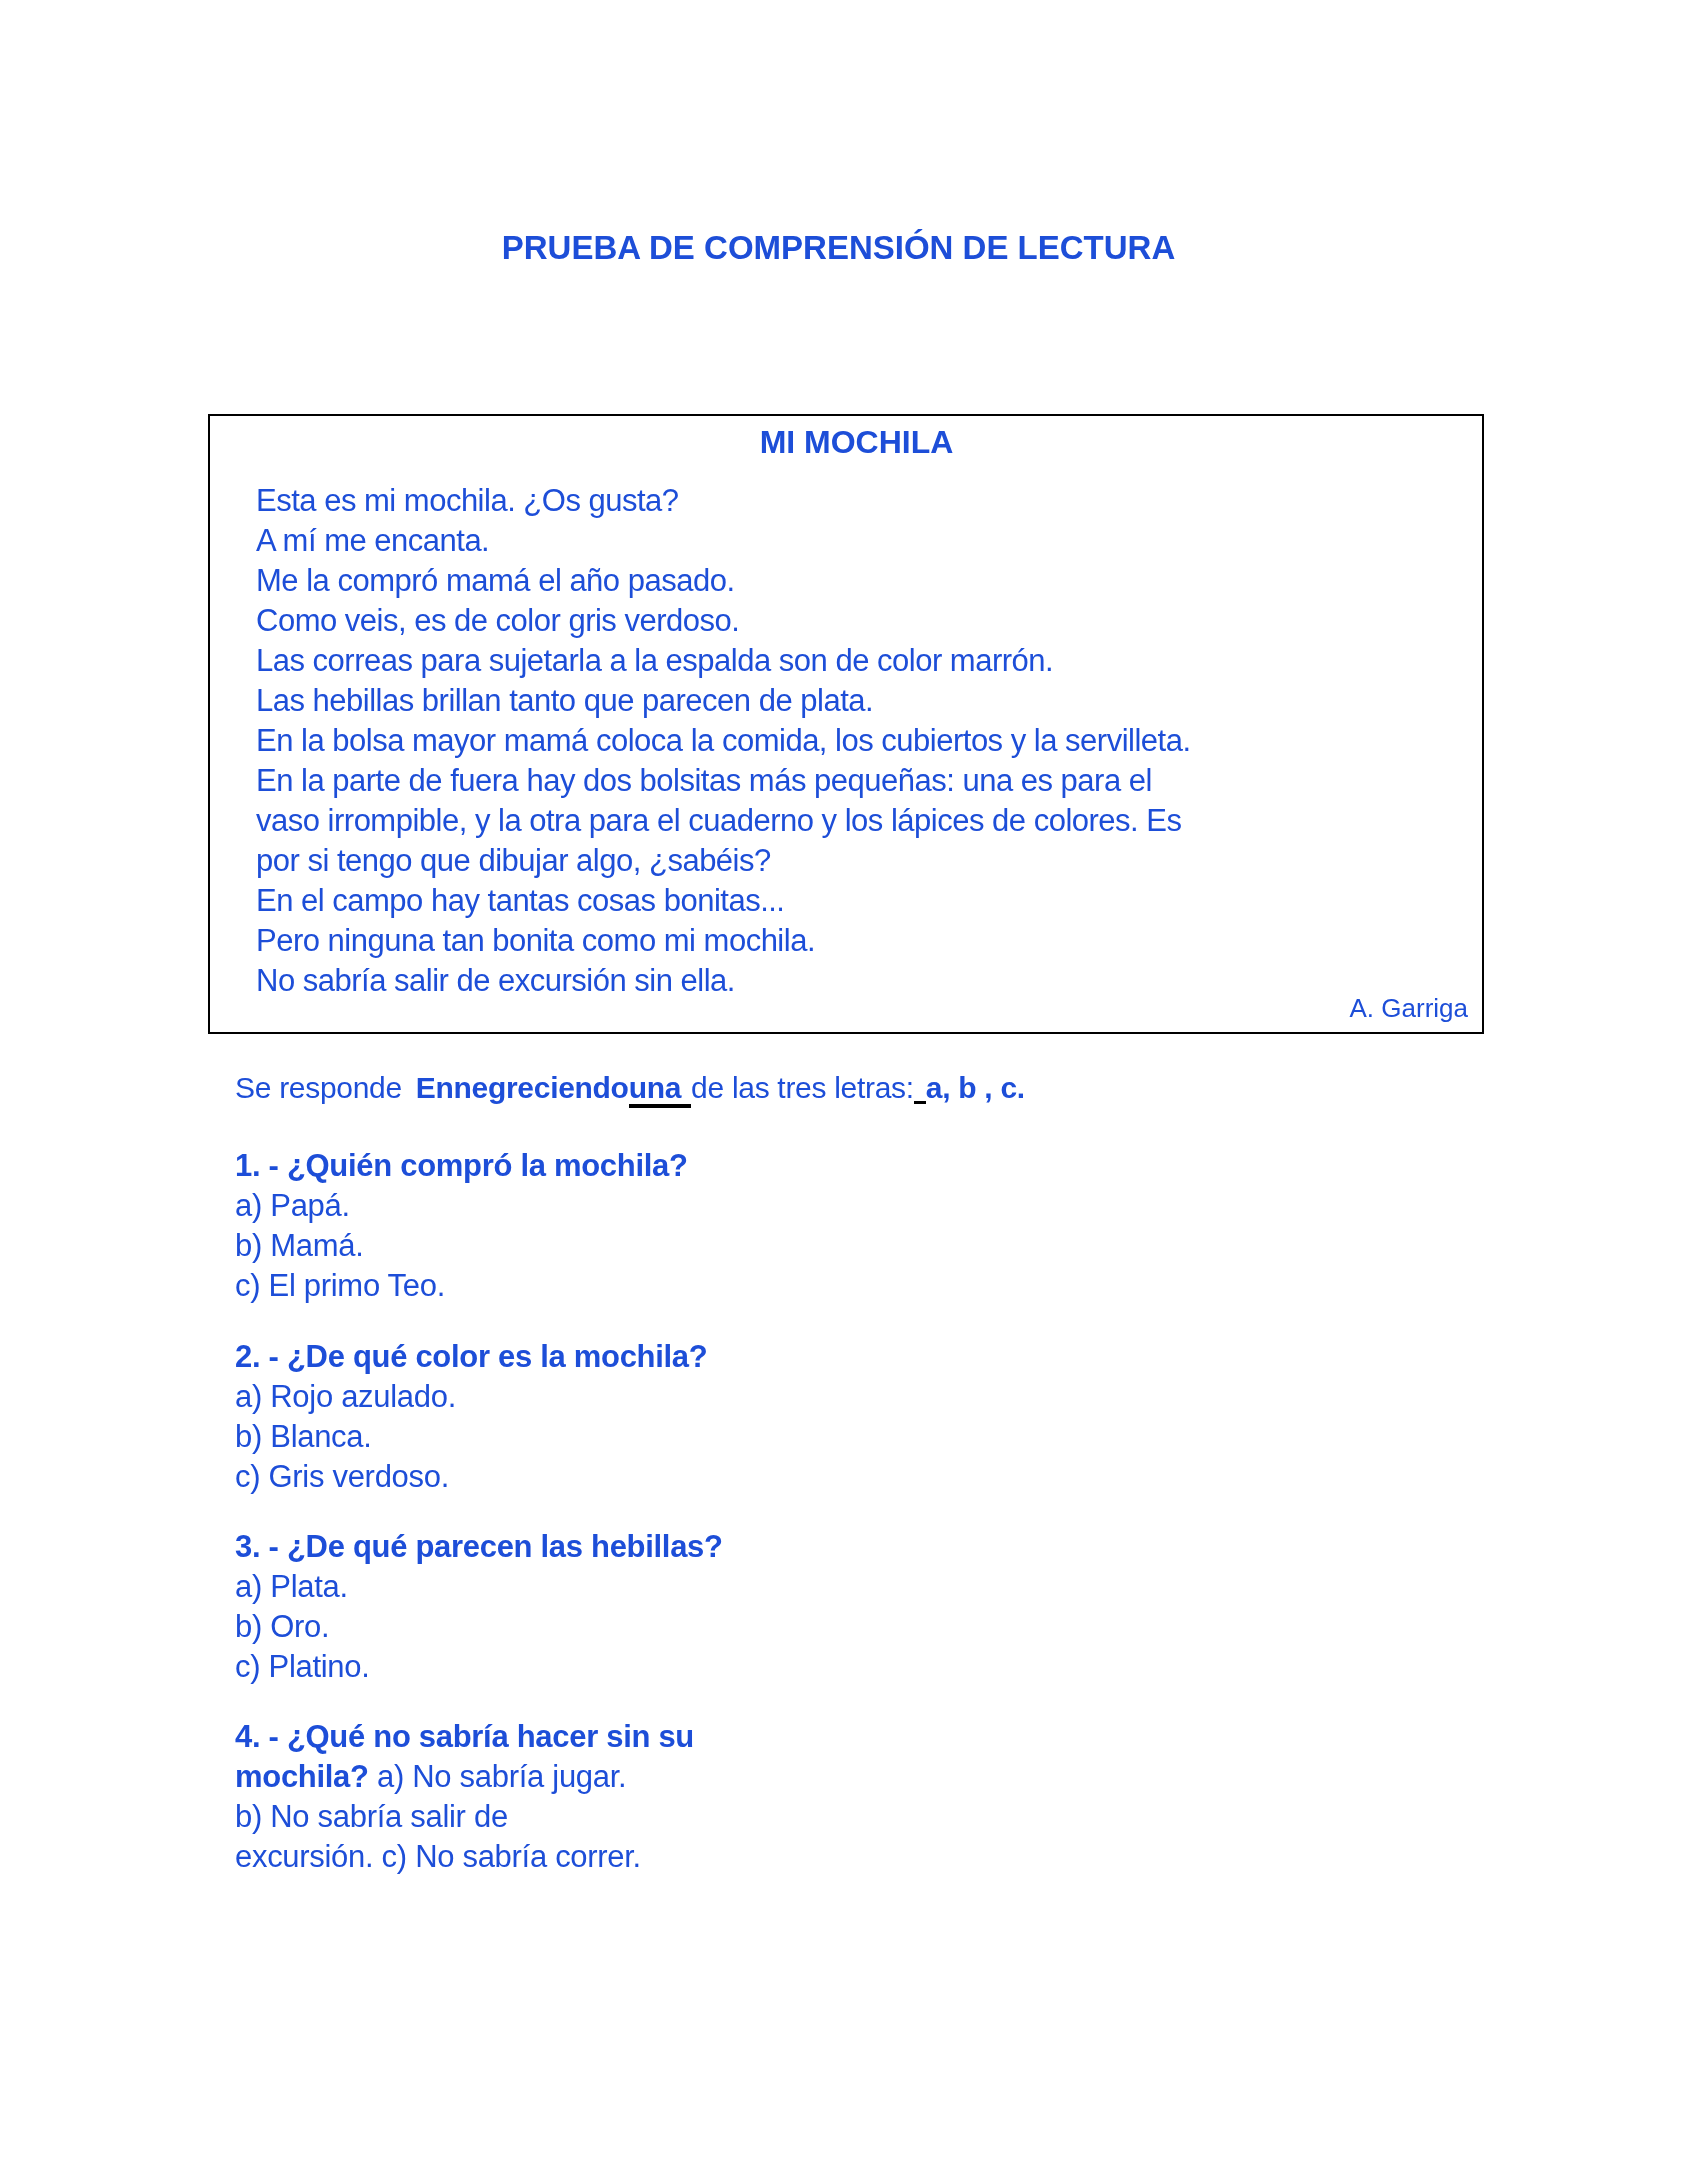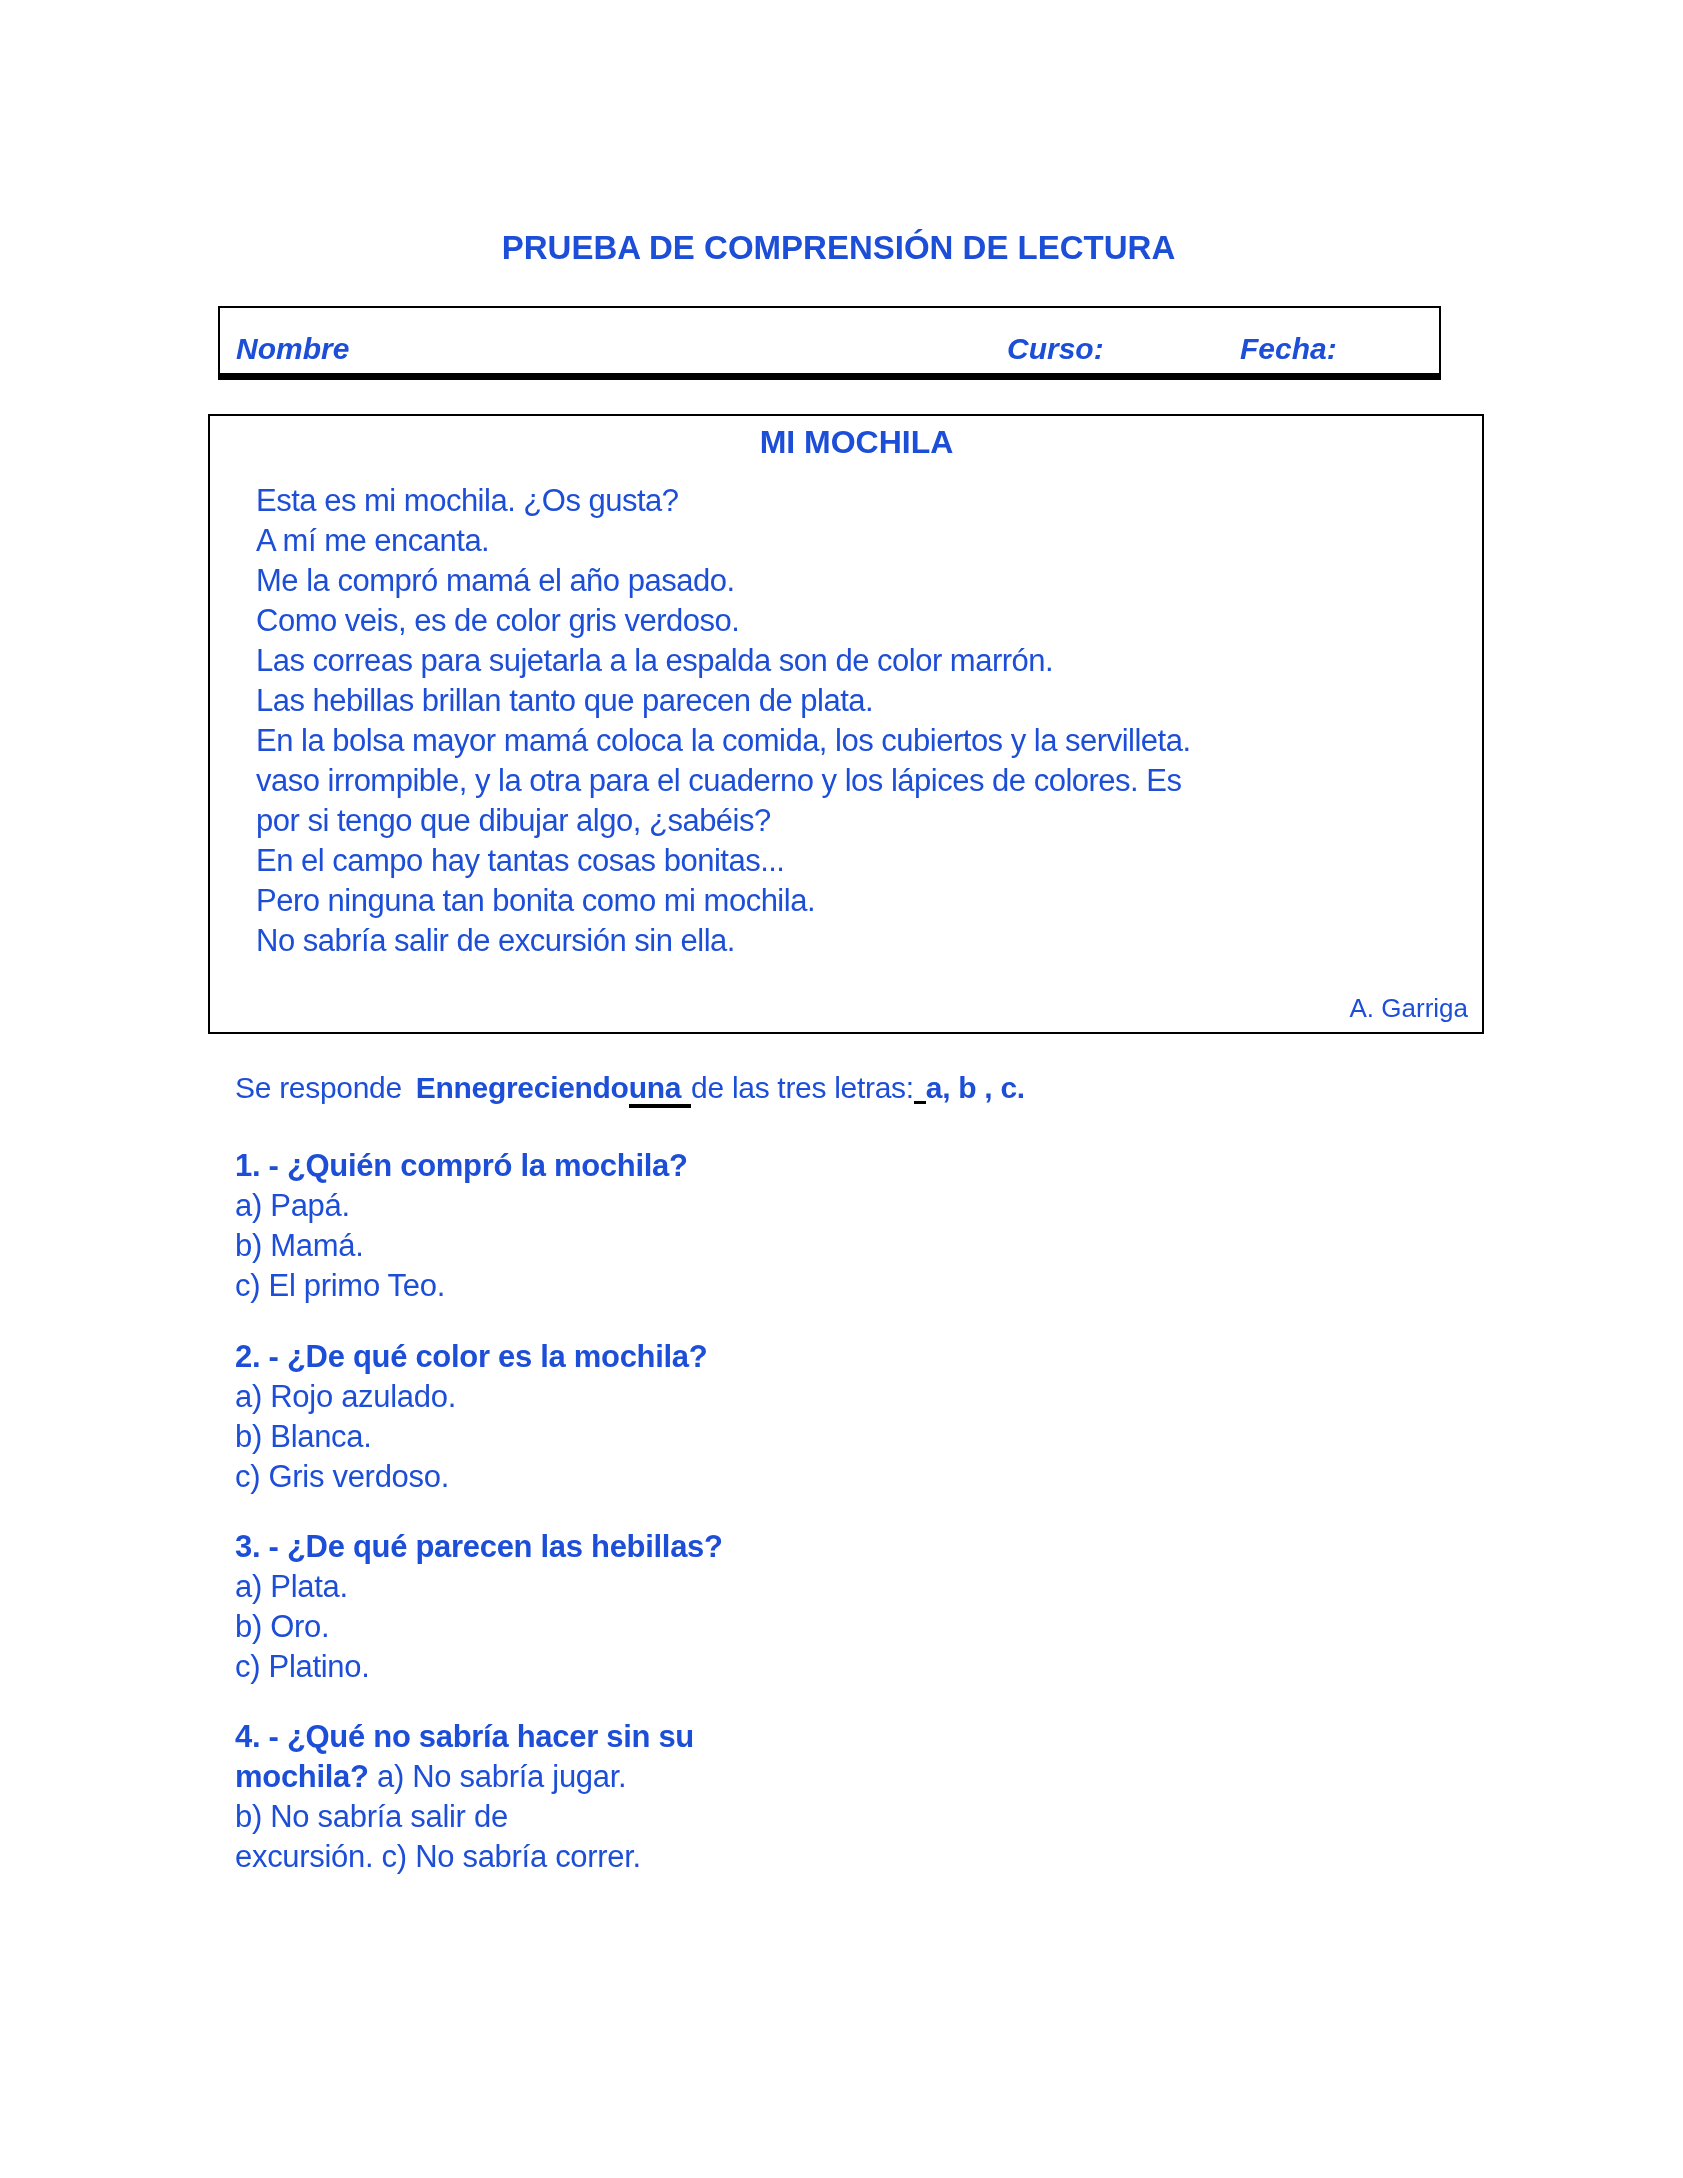--- a/index.html
+++ b/index.html
@@ -116,36 +116,32 @@
   .q-option  { white-space: pre; }
   .inline-bold { font-weight: bold; }
 </style>
 </head>
 <body>
 
 <div class="page">
 
   <div class="doc-title">PRUEBA DE COMPRENSIÓN DE LECTURA</div>
 
-  <div class="info-box">
-    <span class="info-label nombre">Nombre</span>
-    <span class="info-label curso">Curso:</span>
-    <span class="info-label fecha">Fecha:</span>
-  </div>
 
   <div class="reading-box">
     <div class="reading-title">MI MOCHILA</div>
     <div class="reading-body">
       <div class="reading-line">Esta es mi mochila. ¿Os gusta?</div>
       <div class="reading-line">A mí me encanta.</div>
       <div class="reading-line">Me la compró mamá el año pasado.</div>
       <div class="reading-line">Como veis, es de color gris verdoso.</div>
       <div class="reading-line">Las correas para sujetarla a la espalda son de color marrón.</div>
       <div class="reading-line">Las hebillas brillan tanto que parecen de plata.</div>
       <div class="reading-line">En la bolsa mayor mamá coloca la comida, los cubiertos y la servilleta.</div>
+      <div class="reading-line">En la parte de fuera hay dos bolsitas más pequeñas: una es para el</div>
       <div class="reading-line">vaso irrompible, y la otra para el cuaderno y los lápices de colores. Es</div>
       <div class="reading-line">por si tengo que dibujar algo, ¿sabéis?</div>
       <div class="reading-line">En el campo hay tantas cosas bonitas...</div>
       <div class="reading-line">Pero ninguna tan bonita como mi mochila.</div>
       <div class="reading-line">No sabría salir de excursión sin ella.</div>
     </div>
     <div class="author">A. Garriga</div>
   </div>
 
   <div class="instructions">

